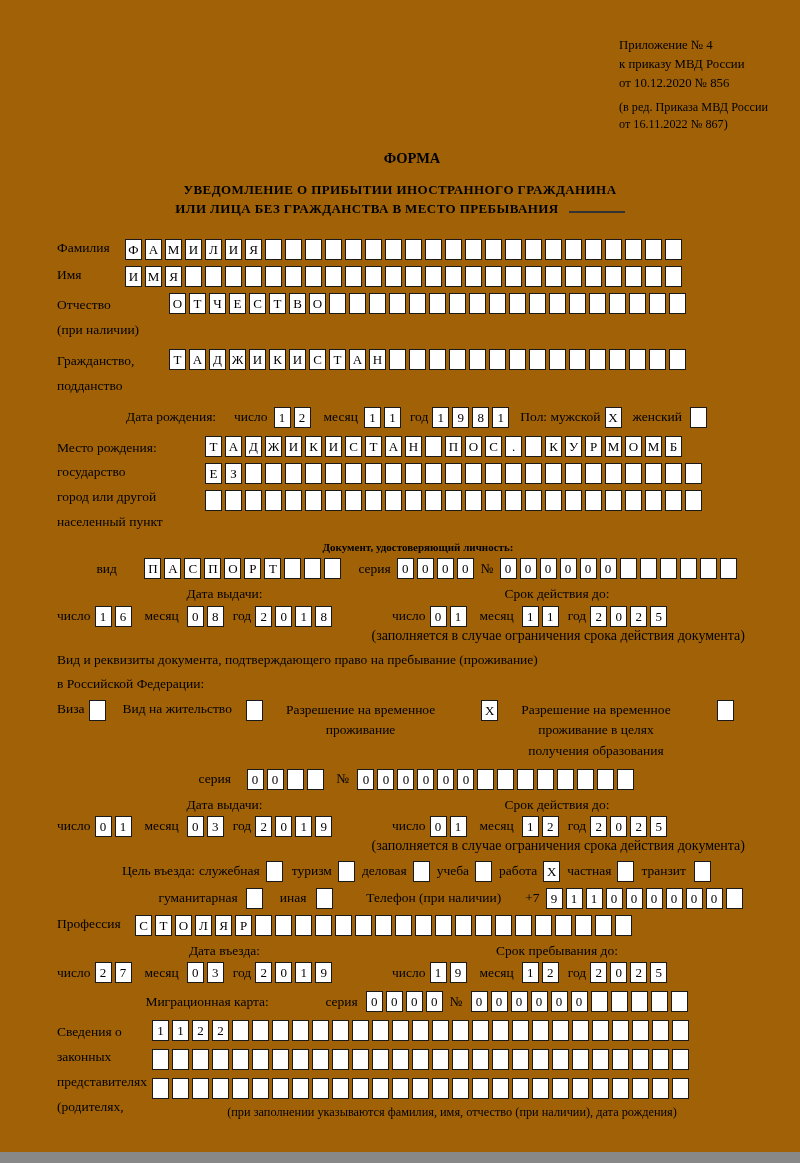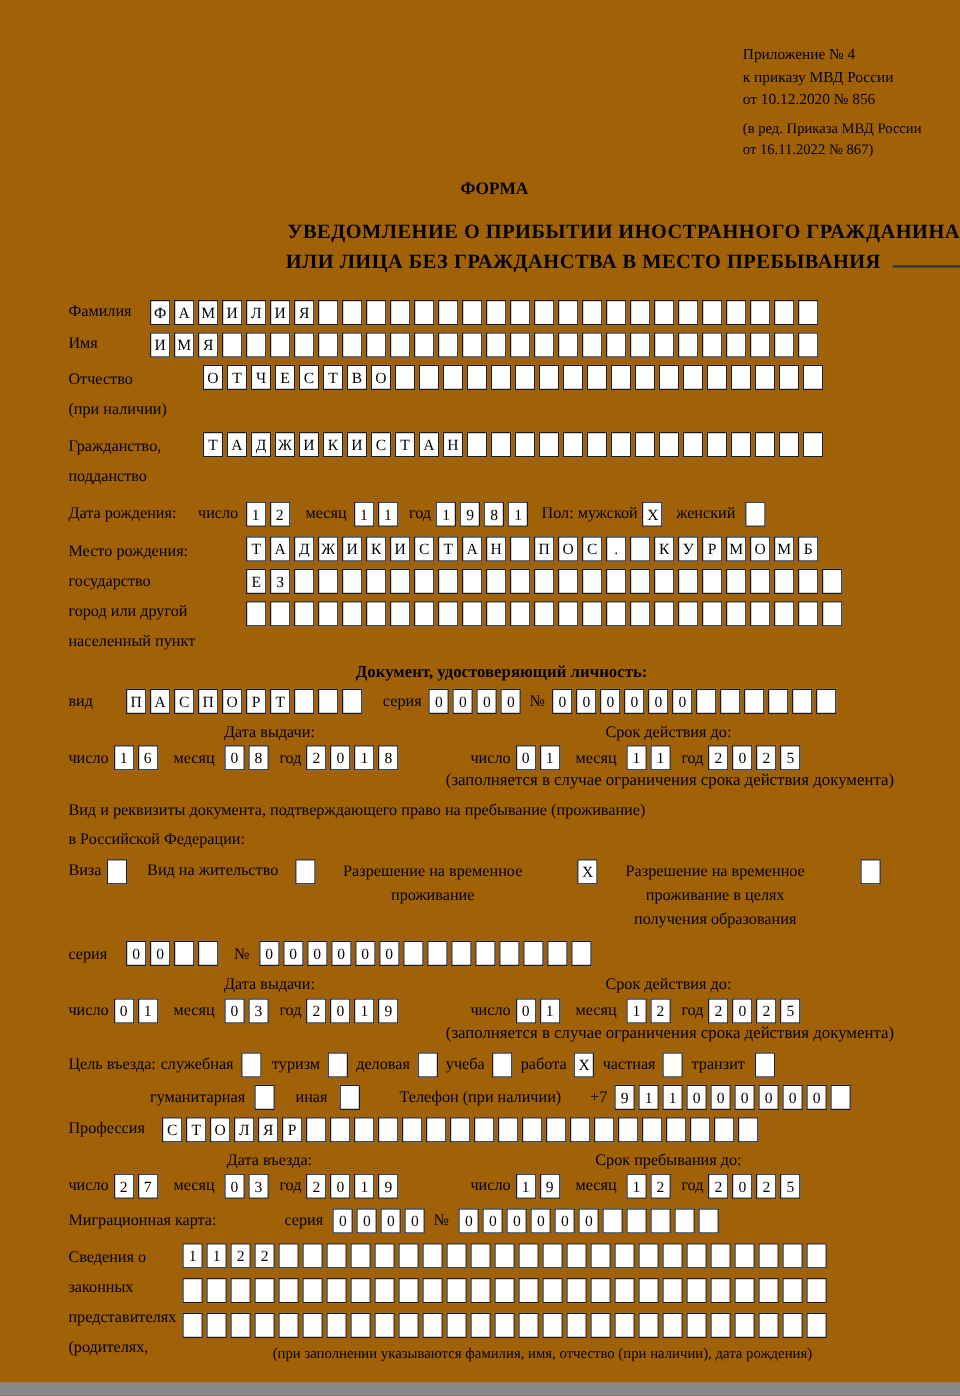--- a/index.html
+++ b/index.html
@@ -8,38 +8,38 @@
     box-sizing:border-box;padding:36px 21px 20px 57px;position:relative;overflow:hidden;}
   .lbl{font-size:13.5px;line-height:1.35;}
   
   .cells{white-space:nowrap;display:inline-block;vertical-align:top;}
   .cell{display:inline-block;width:15px;height:19px;border:1.7px solid #1a1a1a;margin-right:3px;
     text-align:center;font-size:13px;line-height:19px;vertical-align:top;background:#fff;}
   
   .hdr{margin-left:562px;font-size:12.8px;line-height:1.5;}
   .hdr-sub{font-size:12.2px;margin-top:5px;line-height:1.45;}
   .forma{text-align:center;margin:16px 12px 0 0;font-size:14.5px;font-weight:bold;}
-  .title{margin:14px -21px 0 -57px;text-align:right;font-weight:bold;font-size:17px;
+  .title{margin:14px -21px 0 -57px;text-align:center;font-weight:bold;font-size:13px;
     letter-spacing:.4px;line-height:1.45;white-space:nowrap;}
   .t-ul{display:inline-block;width:56px;border-bottom:2.2px solid #333;margin-left:10px;}
   .sec1{margin:26px -21px 0 -57px;text-align:center;font-weight:bold;font-size:13.8px;
     letter-spacing:.8px;white-space:nowrap;}
   
   .row{display:flex;align-items:flex-start;margin-bottom:6px;}
-  .aic{align-items:center;}
+  .aic{align-items:center;justify-content:center;}
   .w68{width:68px;flex:none;}
   .w112{width:112px;flex:none;}
   .w148{width:148px;flex:none;}
   .w95{width:95px;flex:none;}
   .w78{width:78px;flex:none;}
   .ml4{margin-left:4px;} .ml6{margin-left:6px;} .ml8{margin-left:8px;} .ml10{margin-left:10px;}
   .ml14{margin-left:14px;} .ml20{margin-left:20px;gap:32px;} .ml24{margin-left:24px;} .ml30{margin-left:30px;}
   .mt8{margin-top:8px;} .mt20{margin-top:20px;}
   .mb2{margin-bottom:2px;}
-  .doc-sec-title{text-align:center;font-weight:bold;font-size:14px;margin:1px 0 5px 0;font-family:Liberation Serif, serif;}
+  .doc-sec-title{text-align:center;font-weight:bold;font-size:11px;margin:1px 0 5px 0;font-family:Liberation Serif, serif;}
   .half-l{width:335px;flex:none;display:flex;align-items:center;}
   .half-r{display:flex;align-items:center;}
   .hl-c{width:335px;flex:none;text-align:center;}
   .hr-c{width:330px;text-align:center;}
   .note{font-size:14px;text-align:right;margin:1px 34px 7px 0;}
   .cb-item{display:flex;align-items:flex-start;}
   .cb-label{font-size:13.5px;text-align:center;line-height:1.5;}
   .guard-note{font-size:12.3px;text-align:center;margin:6px 0 0 95px;width:600px;}
   .lblcol{line-height:1.85;}
 </style>

